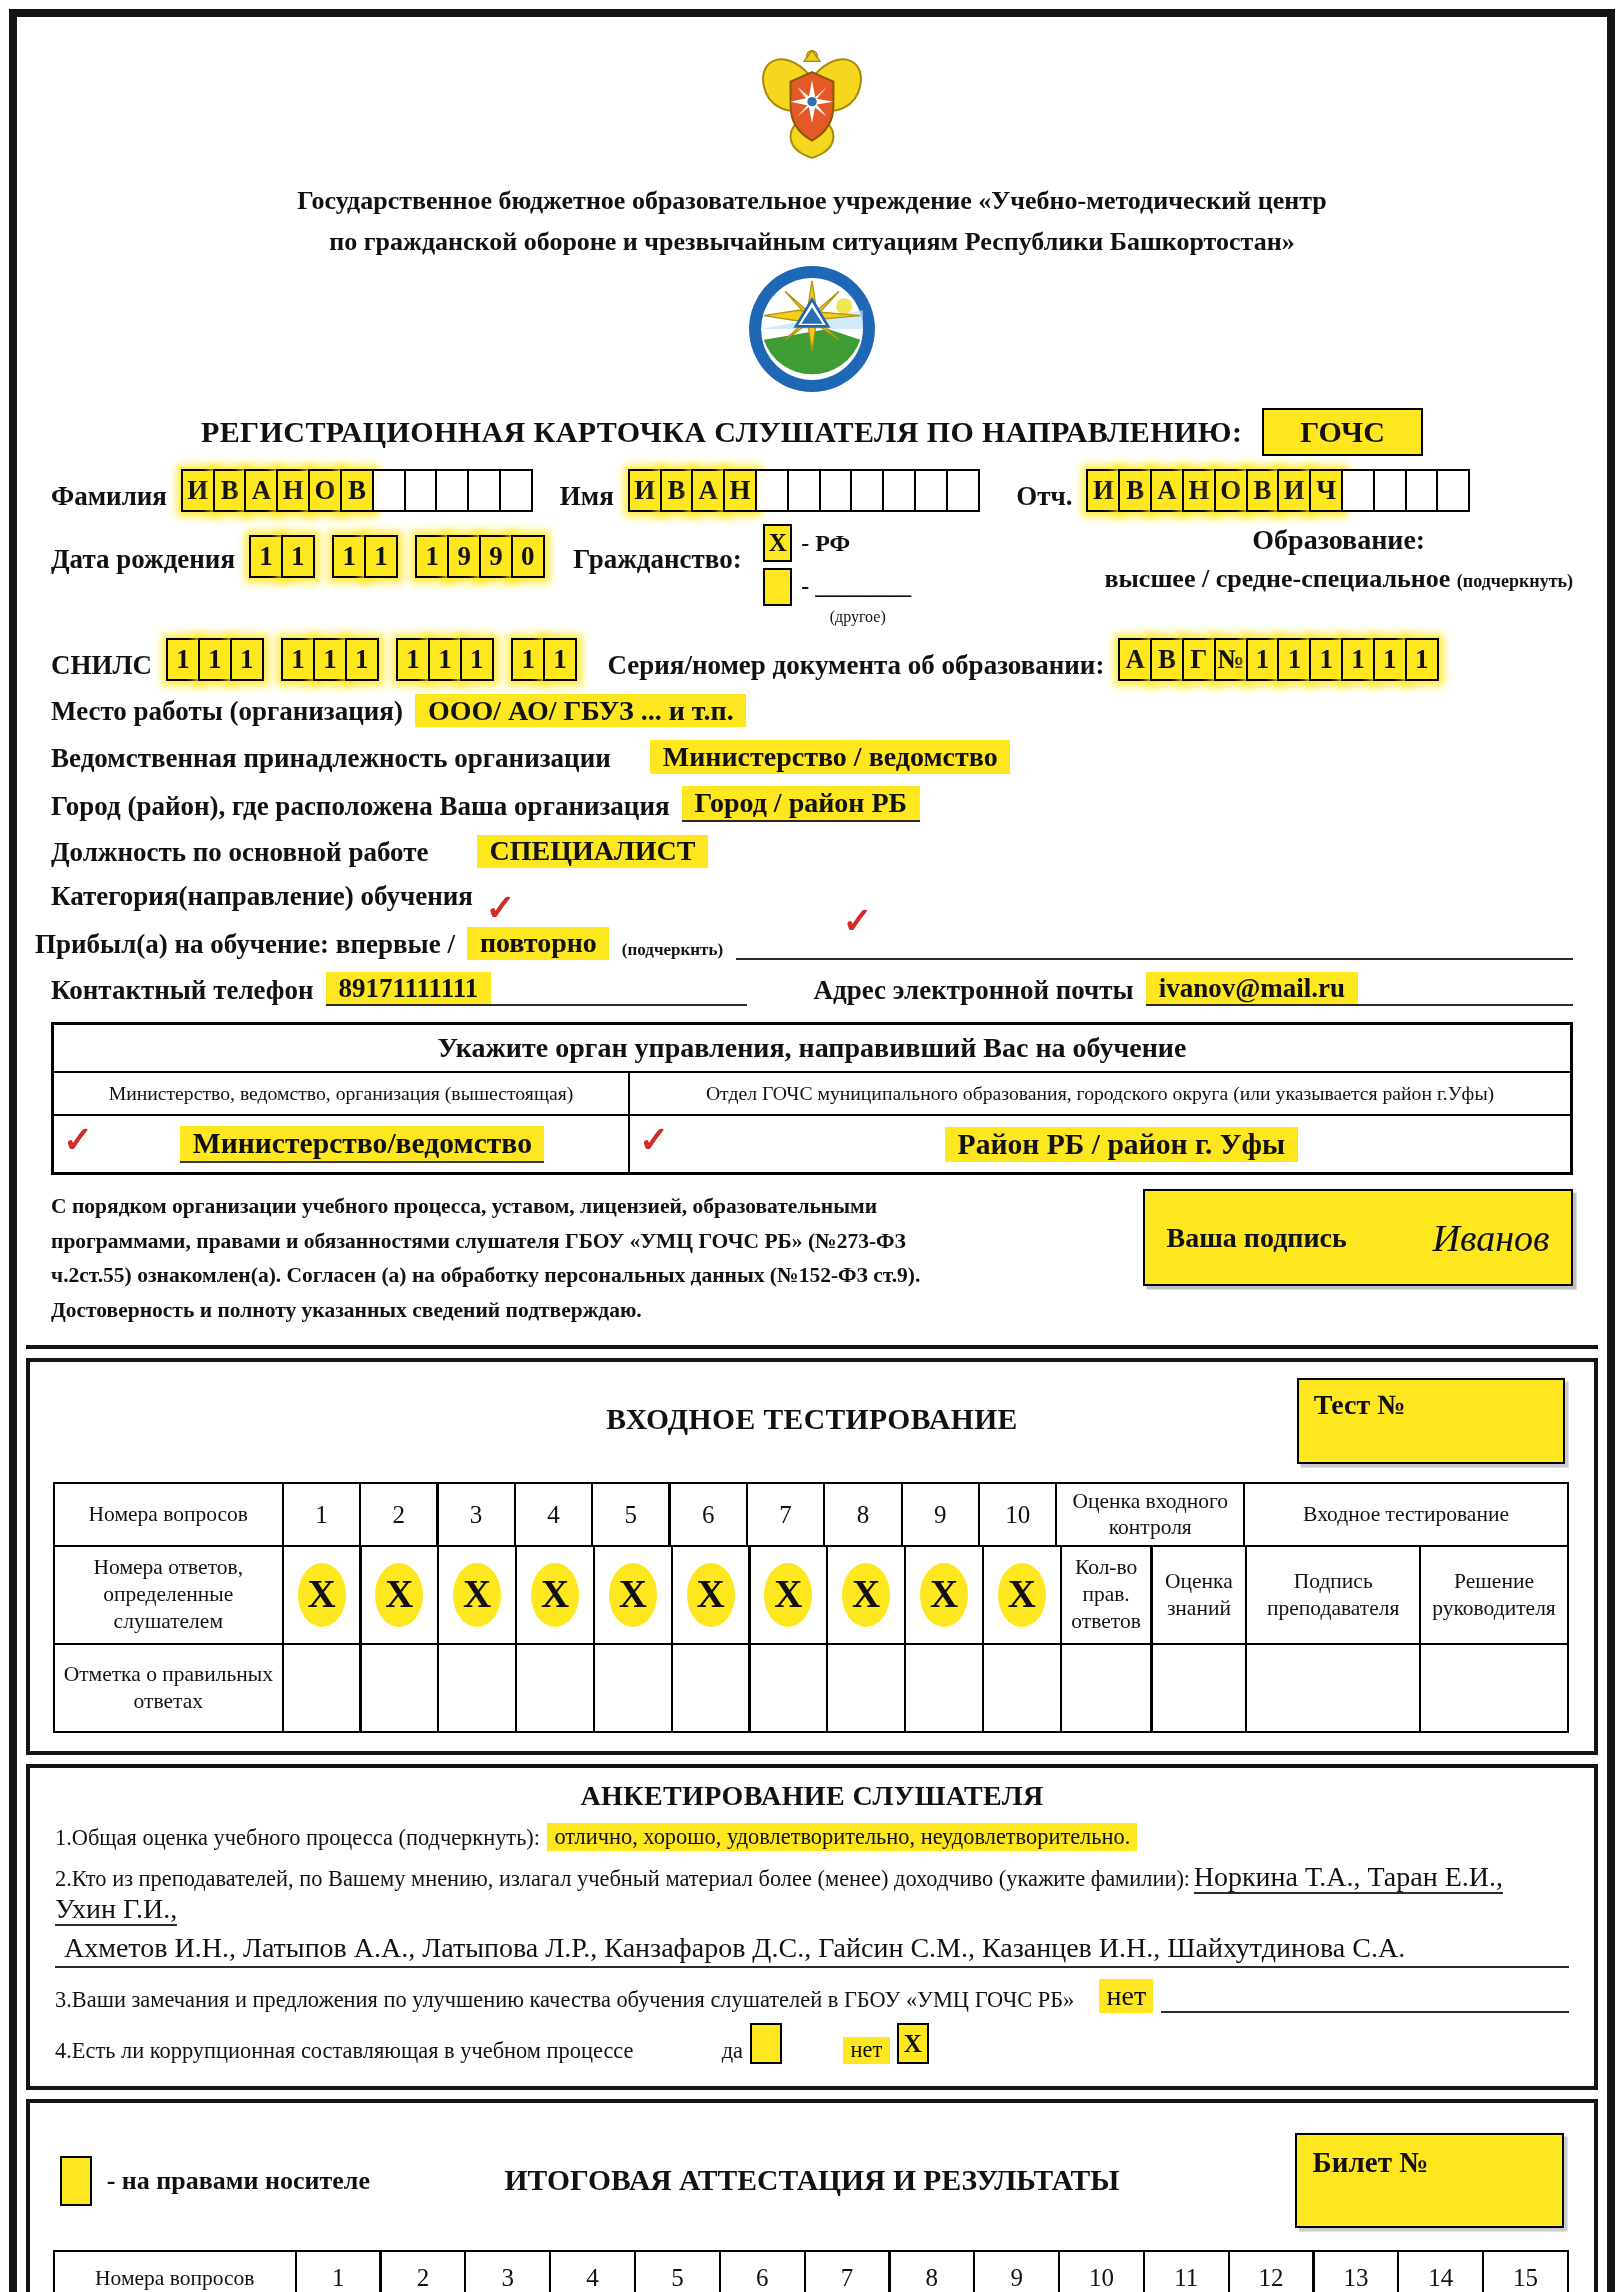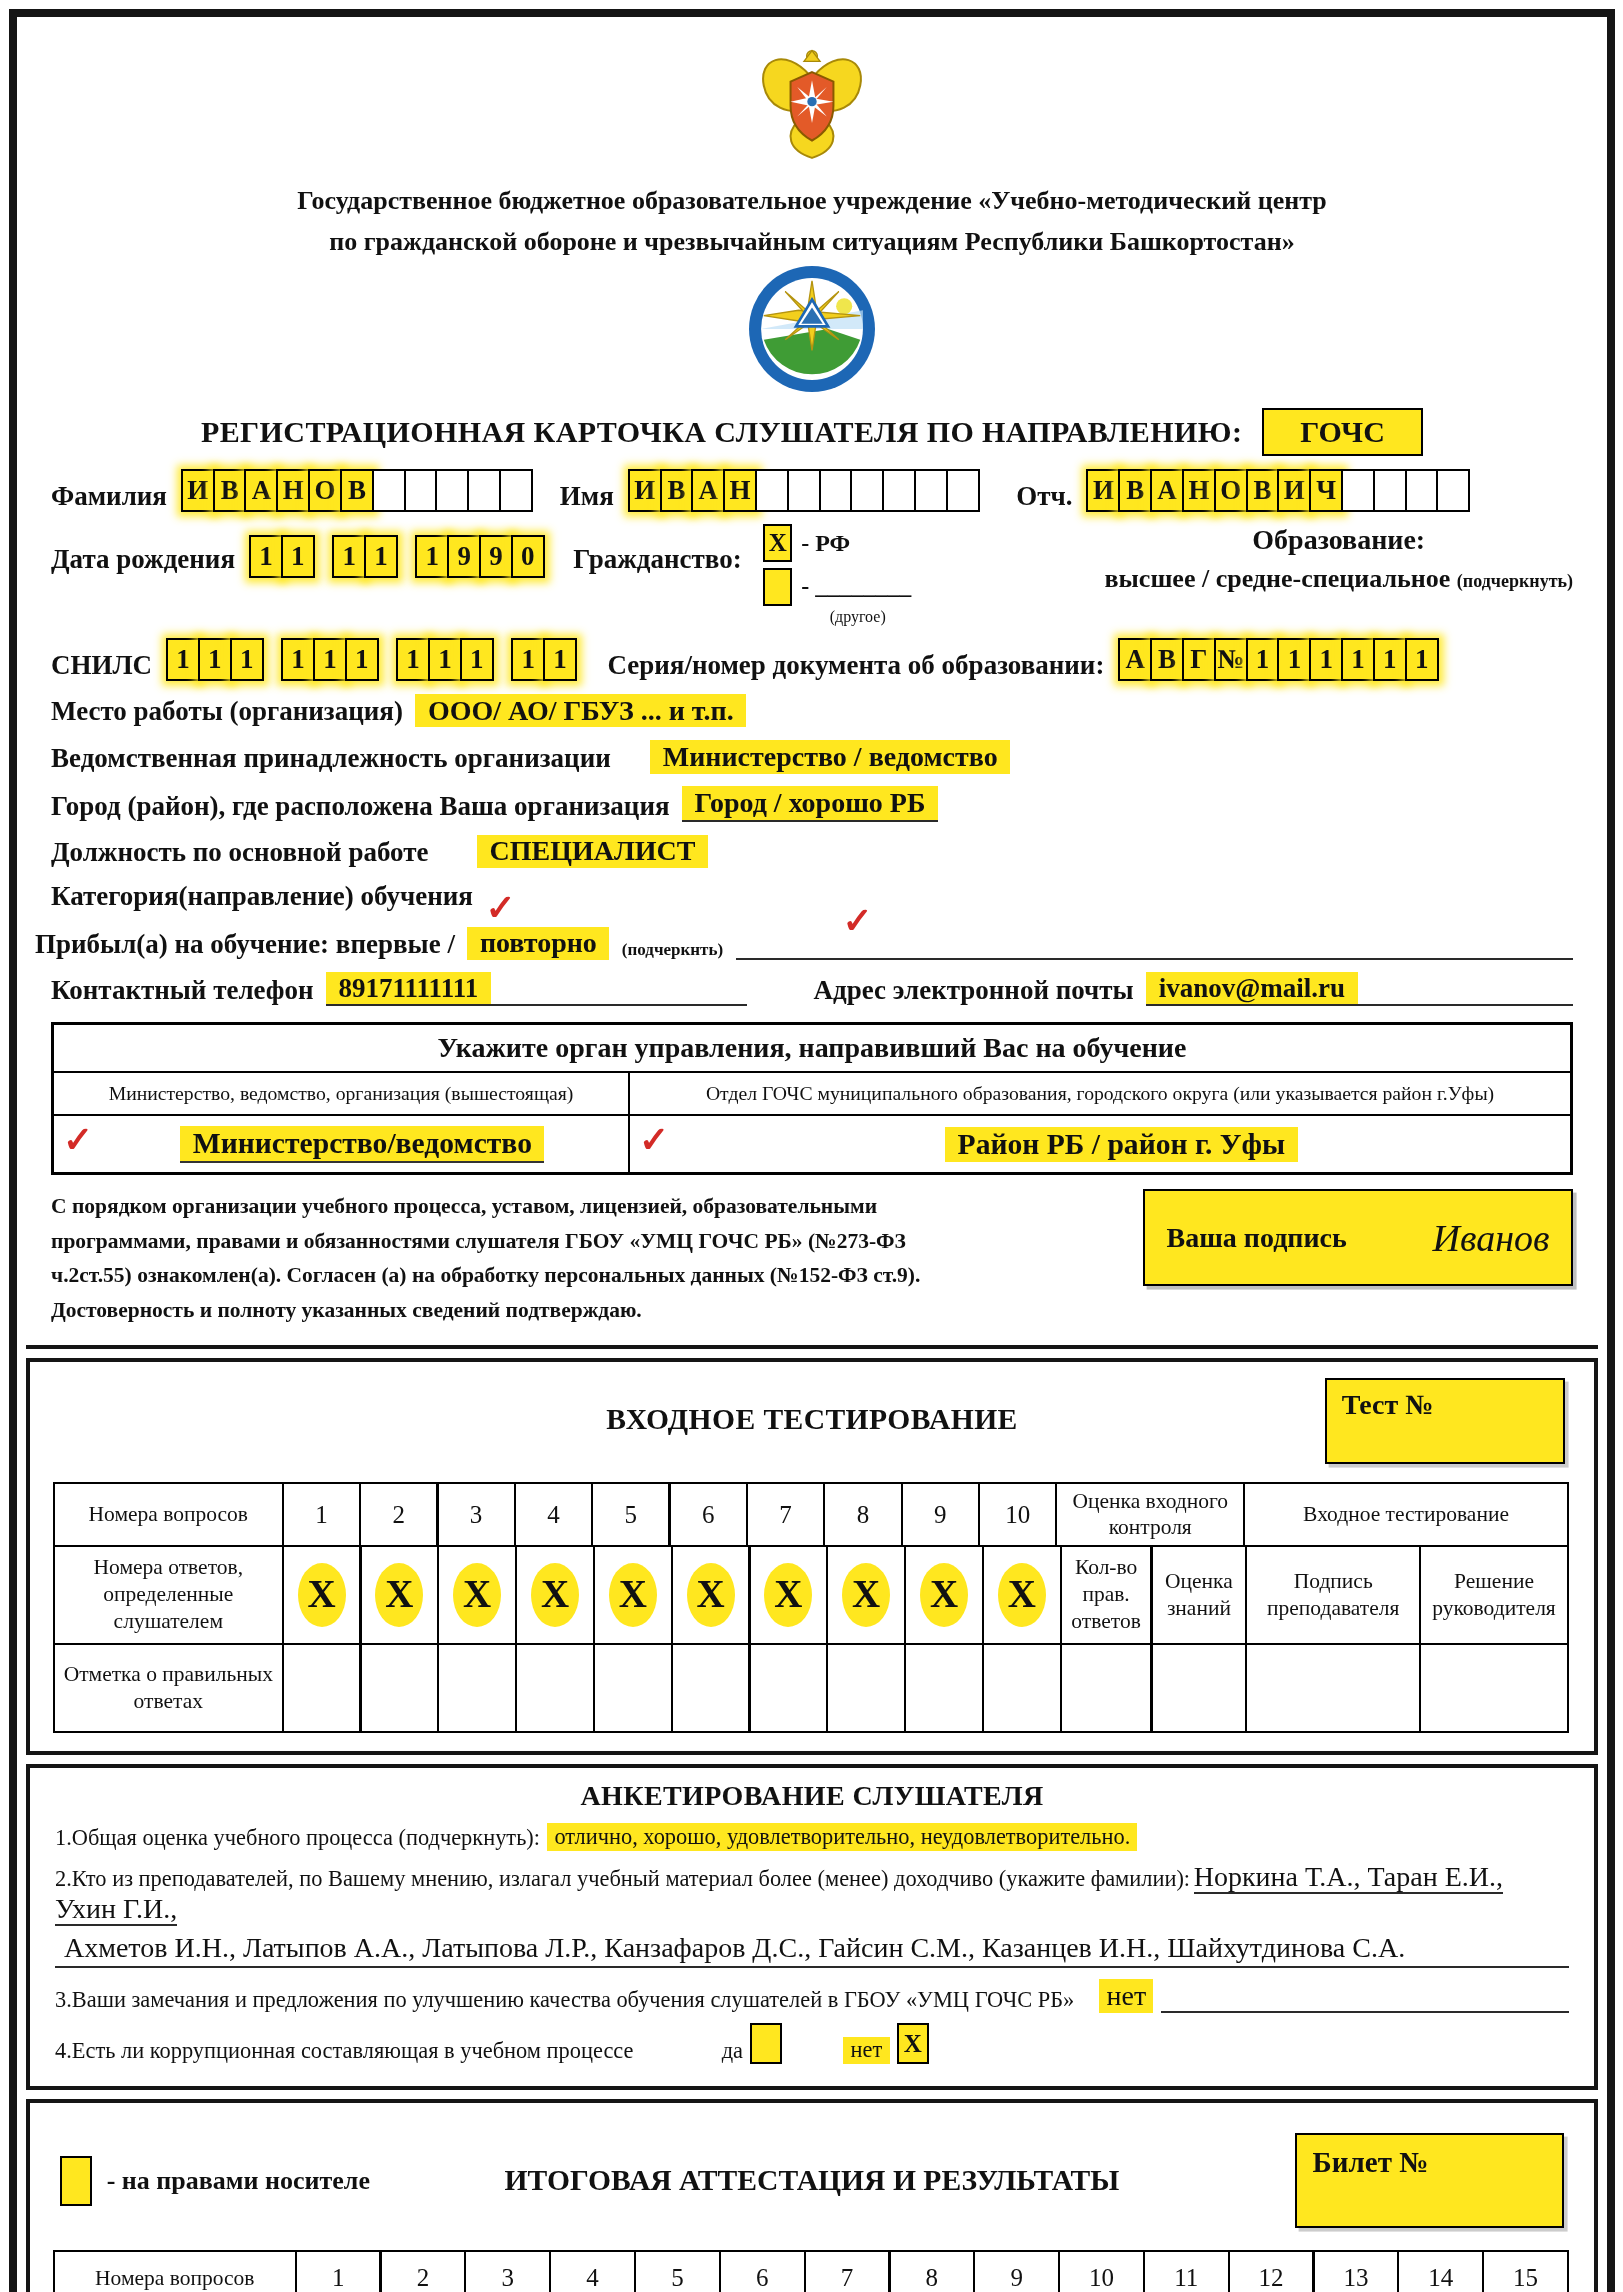--- a/index.html
+++ b/index.html
@@ -68,21 +68,21 @@
   .consent{display:flex;align-items:flex-start;gap:27px;margin-top:14.3px;}
   .consent p{width:58%;margin:0;font-weight:bold;font-size:21.5px;line-height:1.6;}
   .sig-box{margin-left:auto;background:var(--hl);border:2.7px solid #000;width:430px;height:97px;
            display:flex;align-items:center;padding:0 21.5px;gap:18px;box-shadow:3.6px 3.6px 0 rgba(0,0,0,.25);}
   .sig-box .sl{font-weight:bold;font-size:28px;white-space:nowrap;}
   .sig-box .sv{font-style:italic;font-size:38px;margin-left:auto;}
 
   
   .sec-head{position:relative;text-align:center;padding-top:5.4px;min-height:90px;}
   .sec-title{font-weight:bold;font-size:29.6px;letter-spacing:0.4px;padding-top:23px;}
-  .corner-box{position:absolute;right:3.6px;top:3.6px;width:240px;height:86px;background:var(--hl);
+  .corner-box{position:absolute;right:3.6px;top:3.6px;width:268px;height:86px;background:var(--hl);
               border:2.7px solid #000;font-weight:bold;font-size:28px;text-align:left;padding:9px 14.3px;
               box-shadow:3.6px 3.6px 0 rgba(0,0,0,.2);}
   .tbl{margin-top:19.7px;}
   .tr{display:flex;}
   .tc{border:2.2px solid #000;margin-left:-2.2px;margin-top:-2.2px;display:flex;flex-direction:column;
       align-items:center;justify-content:center;text-align:center;font-size:21.5px;line-height:1.25;padding:3.6px;}
   .t-label{width:231px;flex:none;}
   .t-q{flex:1;}
   .num{font-size:25px;}
   .xmark{background:var(--hl);border-radius:50%;width:48px;height:64px;display:flex;align-items:center;
@@ -287,21 +287,21 @@
       <div class="row">
         <span class="lbl">Место работы (организация)</span>
         <span class="hl">ООО/ АО/ ГБУЗ ... и т.п.</span>
       </div>
       <div class="row">
         <span class="lbl">Ведомственная принадлежность организации</span>
         <span class="hl" style="margin-left:27px;">Министерство / ведомство</span>
       </div>
       <div class="row">
         <span class="lbl">Город (район), где расположена Ваша организация</span>
-        <span class="hl uline">Город / хорошо РБ</span>
+        <span class="hl uline">Город / район РБ</span>
       </div>
       <div class="row">
         <span class="lbl">Должность по основной работе</span>
         <span class="hl" style="margin-left:36px;">СПЕЦИАЛИСТ</span>
       </div>
 
       <div class="row">
         <span class="lbl">Категория(направление) обучения</span>
         <span class="check">✓</span>
       </div>

